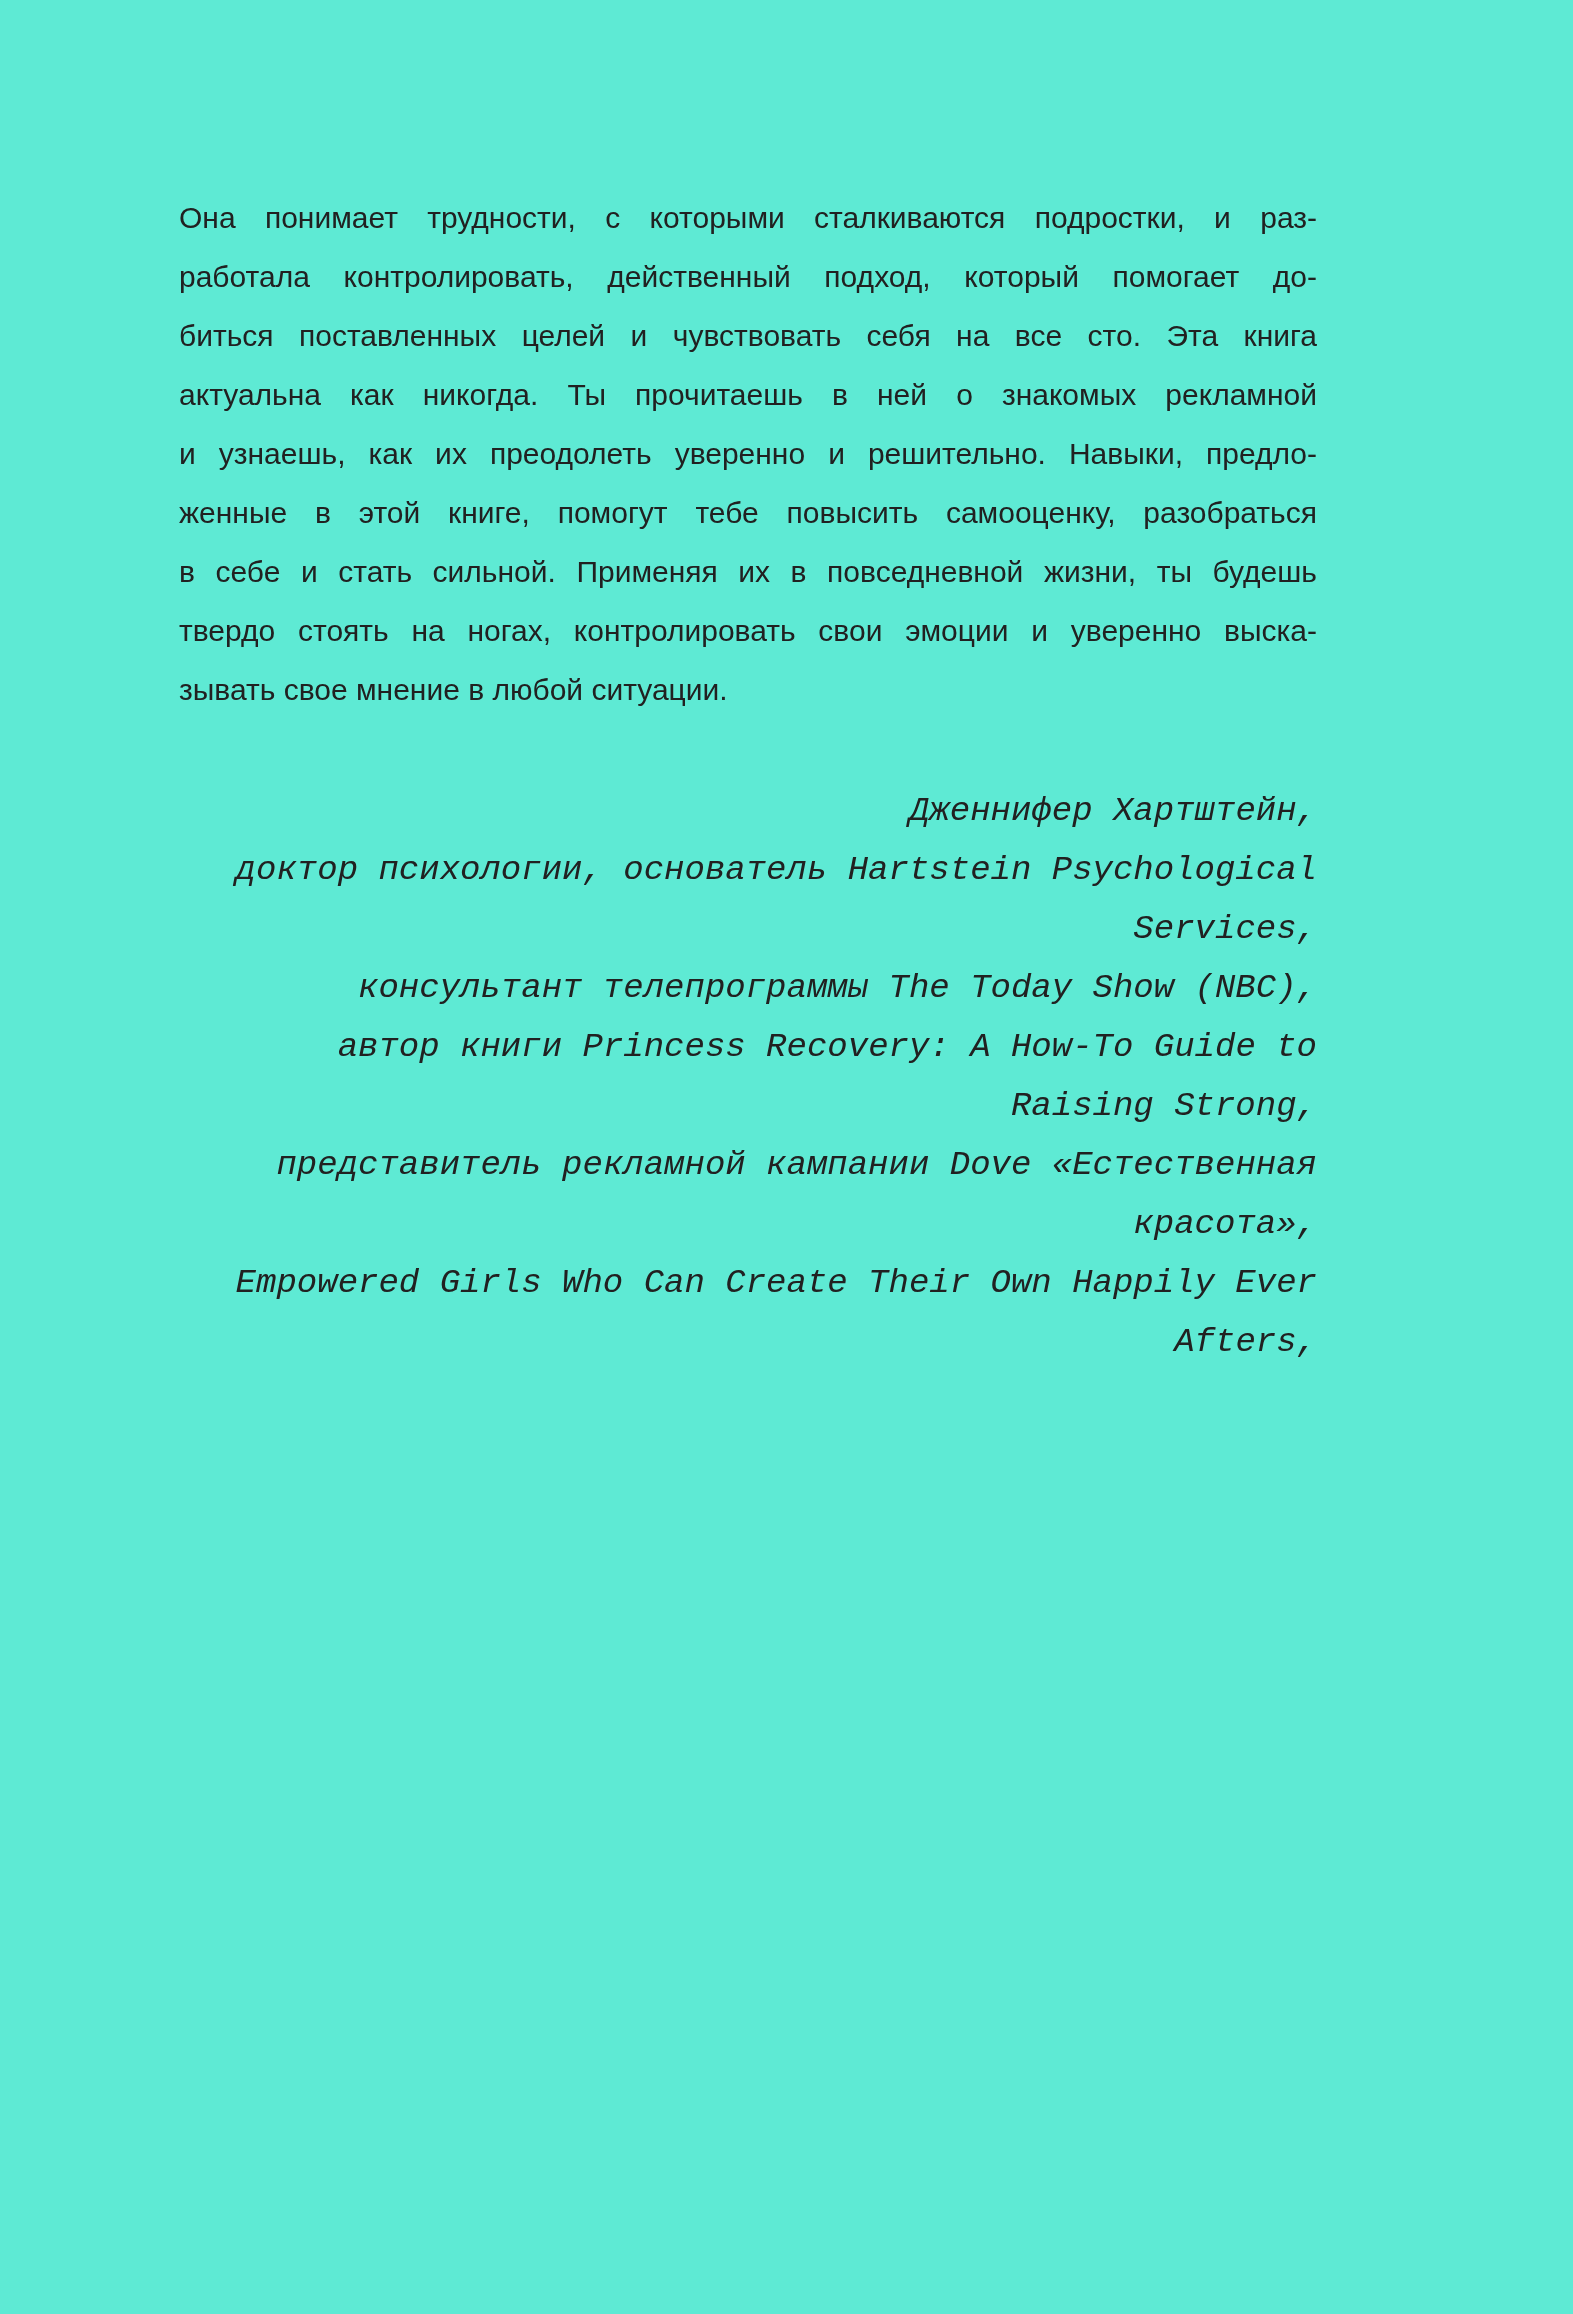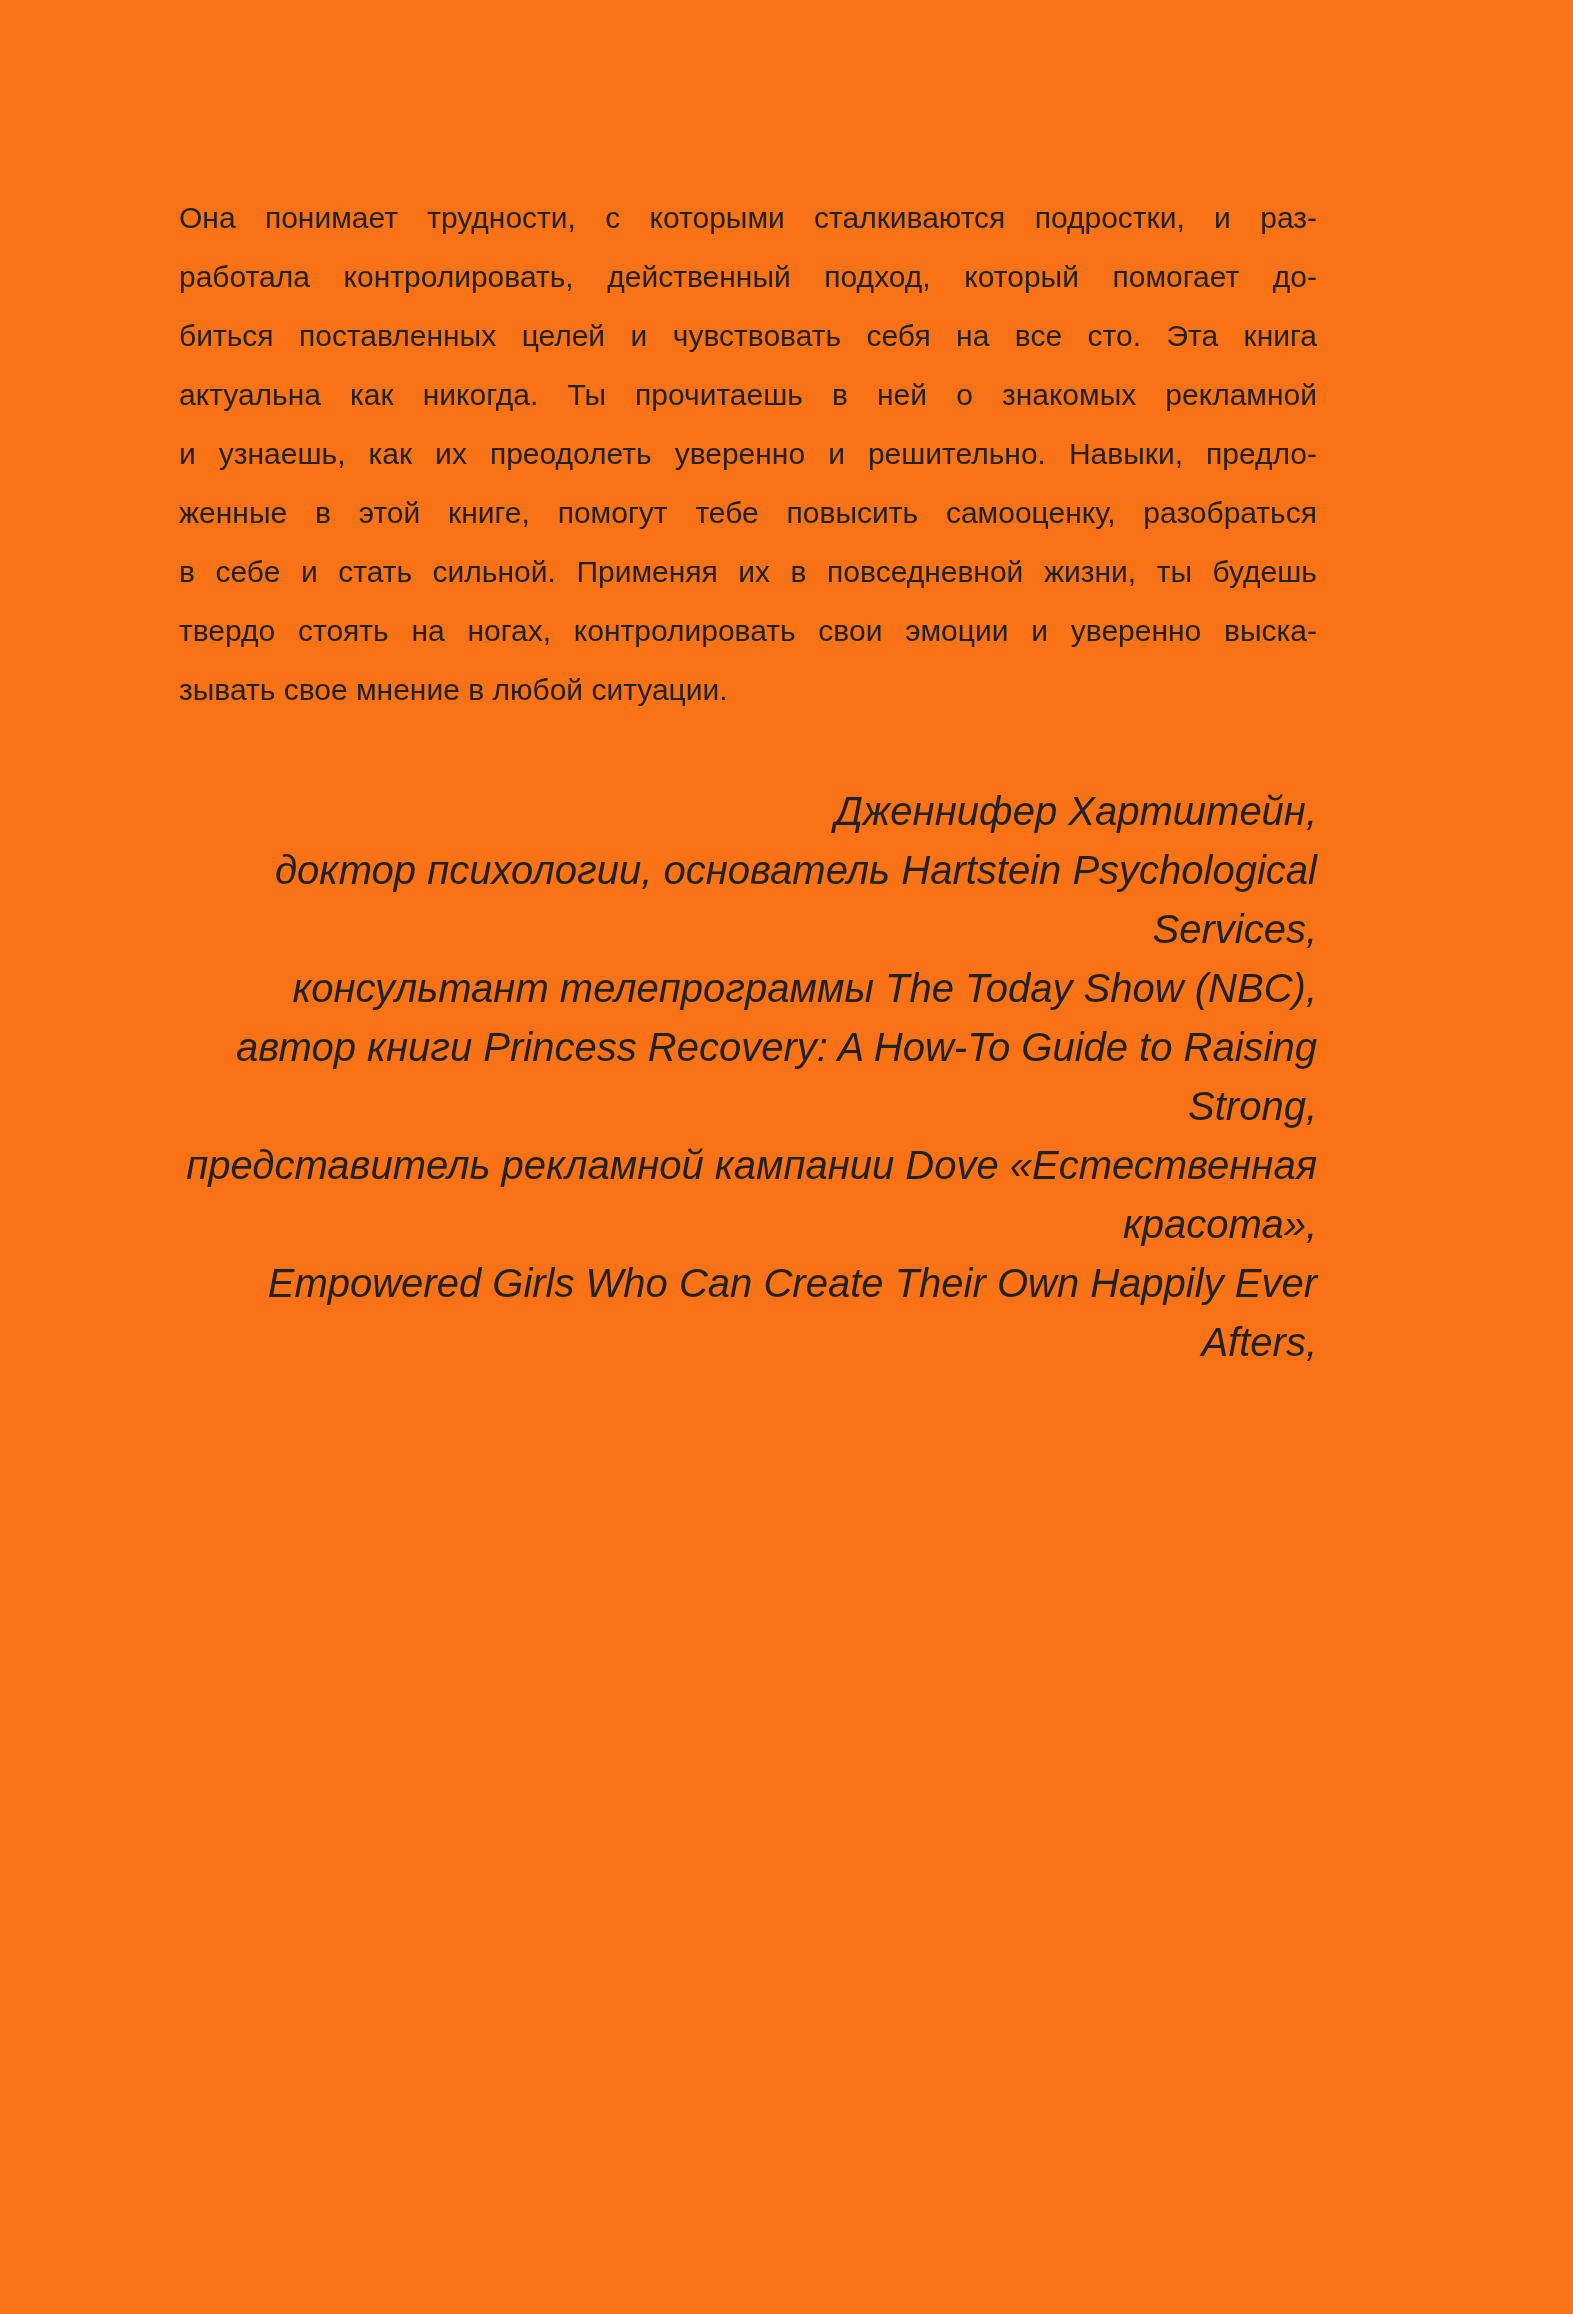--- a/index.html
+++ b/index.html
@@ -10,21 +10,21 @@
     width: 1573px;
     height: 2314px;
     background: #ffffff;
     position: relative;
     font-family: "Liberation Sans", sans-serif;
     overflow: hidden;
   }
   .page {
     position: absolute;
     inset: 0;
-    background: #f97316;
+    background: #5eead4;
   }
   .review {
     position: absolute;
     left: 179px;
     top: 188px;
     width: 1138px;
     color: #212121;
     font-size: 30px;
     line-height: 59px;
     font-weight: 400;
@@ -36,25 +36,26 @@
   .review .line.last {
     text-align: center;
     text-align-last: left;
   }
   .attribution {
     position: absolute;
     left: 179px;
     top: 782px;
     width: 1138px;
     color: #212121;
-    font-size: 40px;
+    font-size: 34px;
     line-height: 59px;
     font-style: italic;
     text-align: right;
     font-weight: 400;
+    font-family: Liberation Mono, monospace;
   }
 </style>
 </head>
 <body>
 
 <div class="page">
 
   <div class="review">
     <div class="line">Она понимает трудности, с которыми сталкиваются подростки, и раз-</div>
     <div class="line">работала контролировать, действенный подход, который помогает до-</div>

